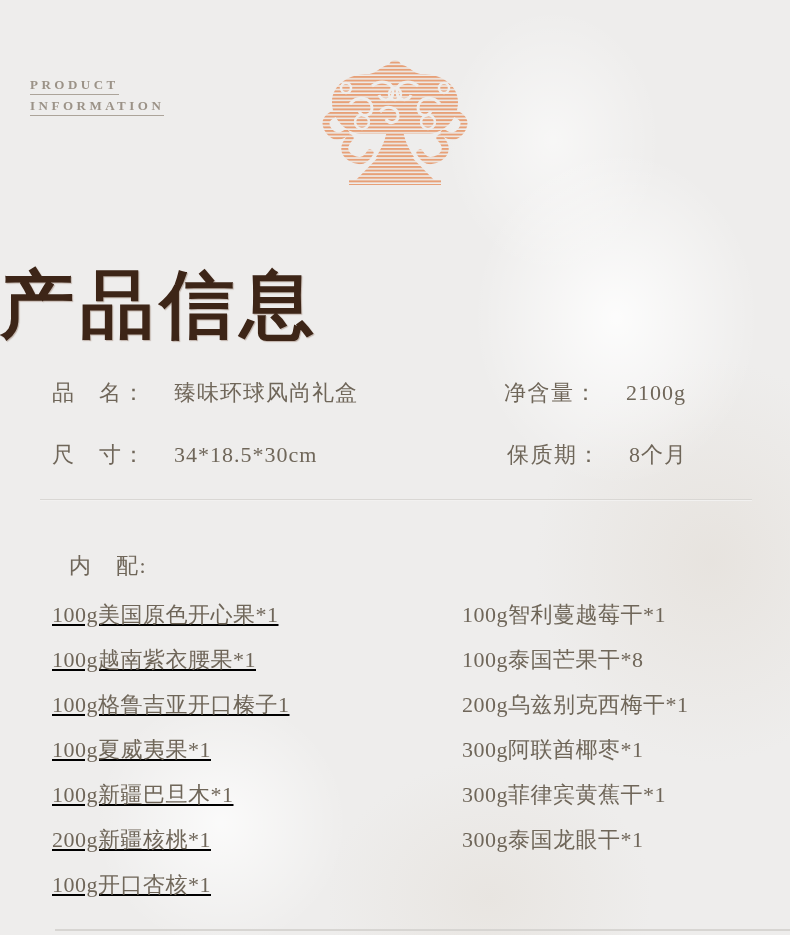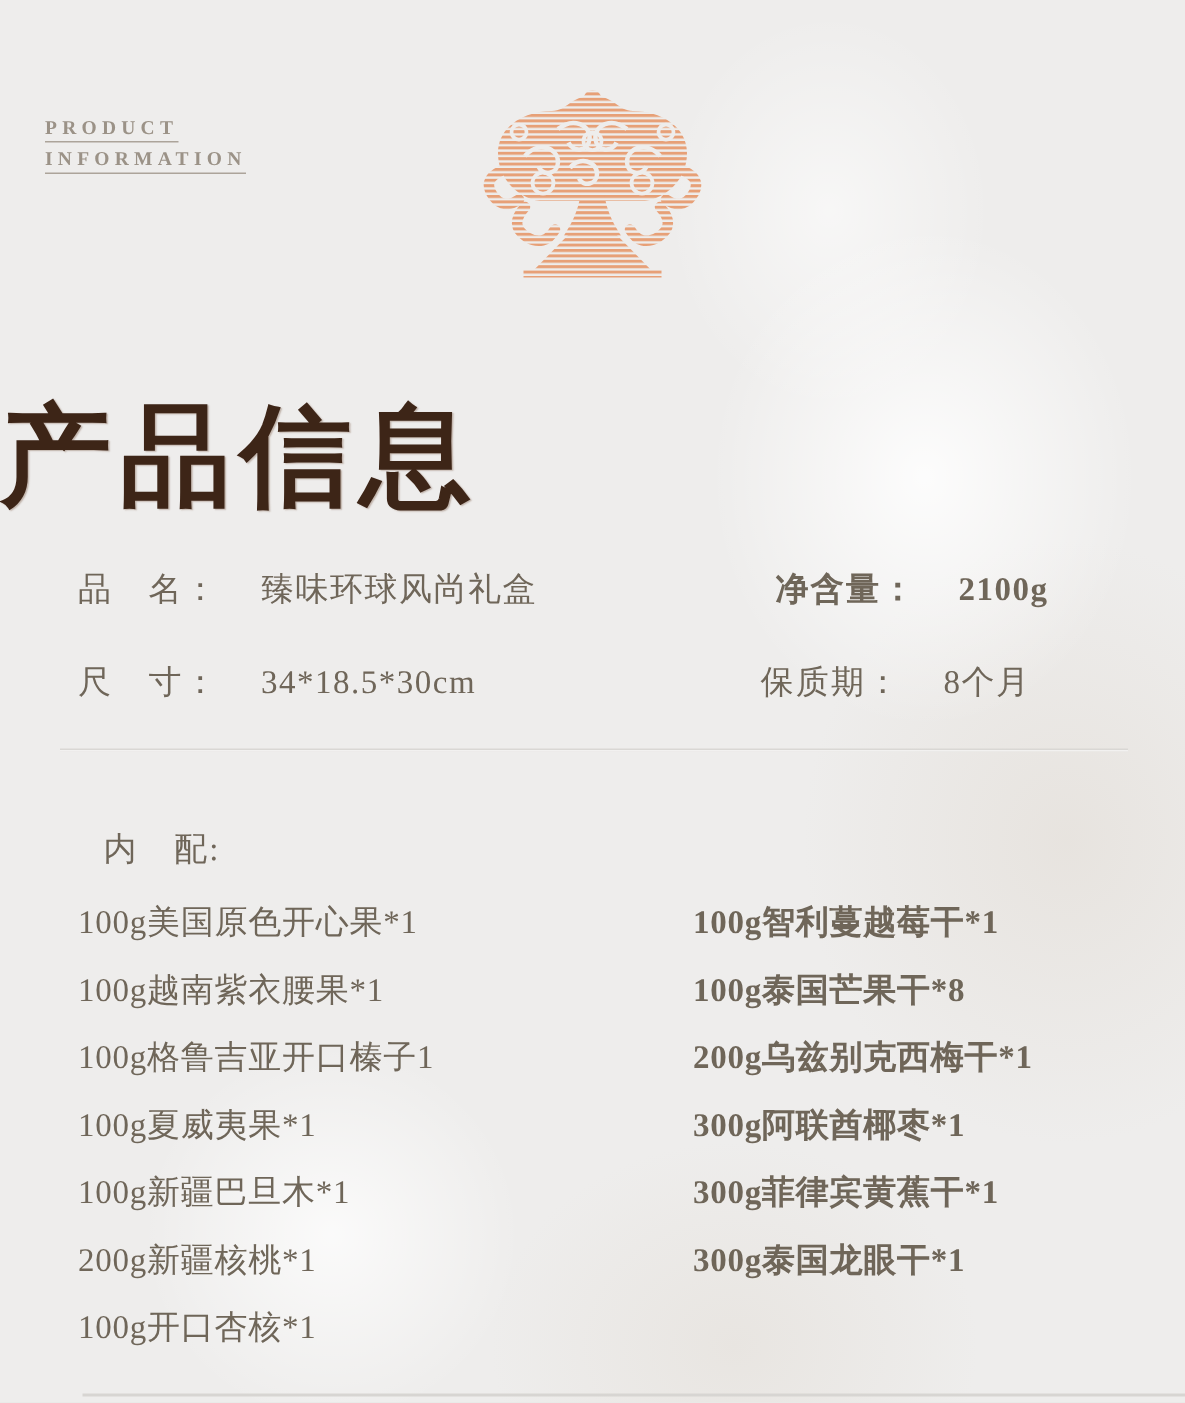--- a/index.html
+++ b/index.html
@@ -55,21 +55,21 @@
   .spec{
     position:absolute;
     font-size:22px;
     color:#6f6659;
     letter-spacing:1.5px;
     line-height:30px;
     white-space:nowrap;
   }
   .spec .v{letter-spacing:1px;margin-left:28px;}
   .spec-name{left:52px;top:378px;}
-  .spec-net{left:517px;top:378px;font-weight:bold;}
+  .spec-net{left:504px;top:378px;}
   .spec-size{left:52px;top:440px;}
   .spec-shelf{left:507px;top:440px;}
   
   .divider{
     position:absolute;left:40px;top:499px;width:712px;height:1px;
     background:#d9d7d4;
     border-bottom:1px solid rgba(255,255,255,0.65);
   }
   .bottom-rule{
     position:absolute;left:55px;top:929px;width:735px;height:2px;
@@ -77,22 +77,22 @@
   }
   
   .contents-label{
     position:absolute;left:69px;top:551px;
     font-size:22px;color:#6f6659;letter-spacing:1.5px;line-height:30px;
     white-space:nowrap;
   }
   .item-list{
     position:absolute;top:592px;margin:0;padding:0;list-style:none;
   }
-  .item-list.left{left:52px;}
-  .item-list.right{left:462px;font-weight:bold;}
+  .item-list.left{left:52px;text-decoration:underline;}
+  .item-list.right{left:462px;}
   .item-list li{
     height:45px;line-height:45px;
     font-size:22px;color:#6f6659;letter-spacing:0.5px;
     white-space:nowrap;
   }
 </style>
 </head>
 <body>
 
 <div class="page">

